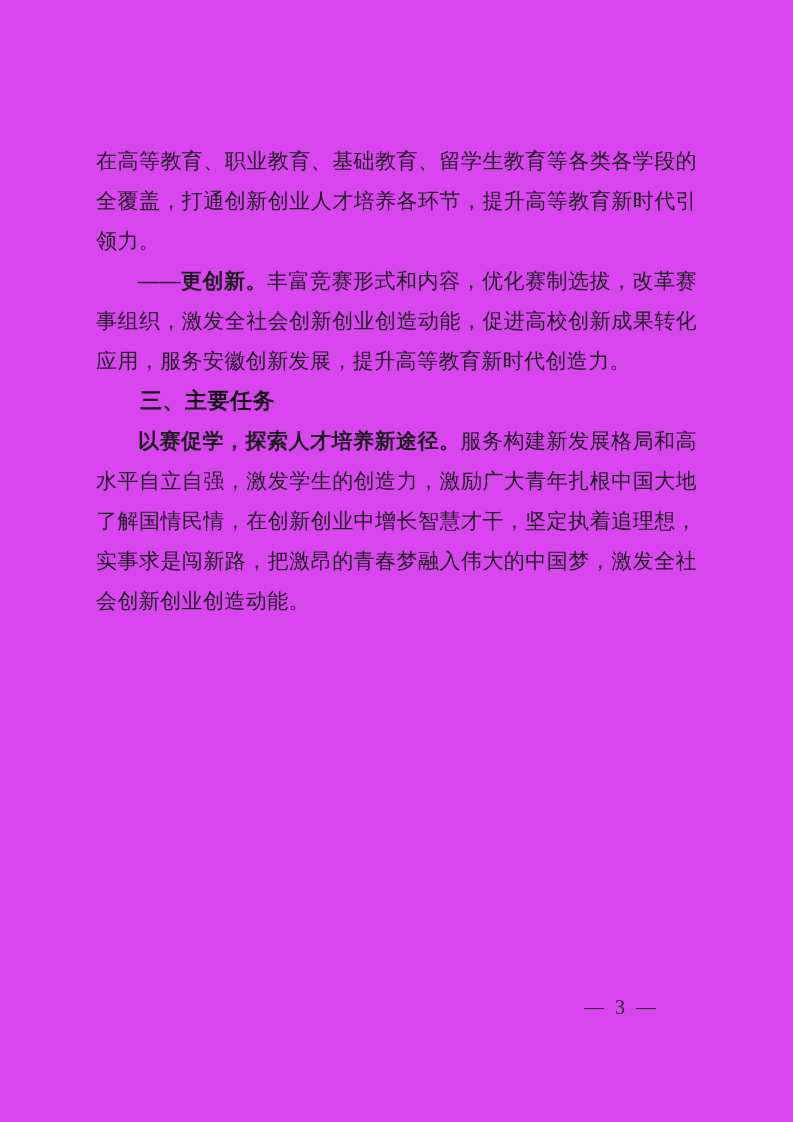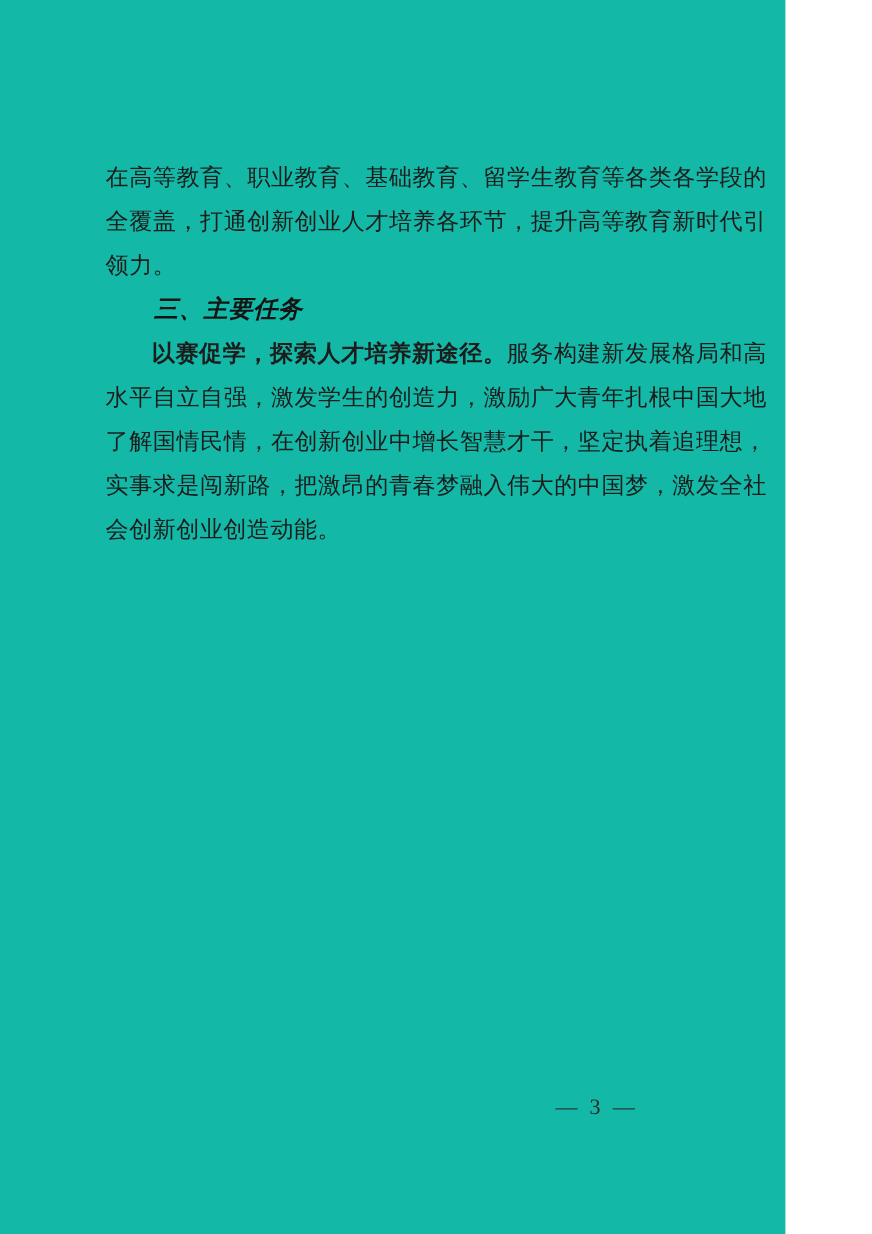--- a/index.html
+++ b/index.html
@@ -2,23 +2,23 @@
 <html><head>
 <meta charset="utf-8">
 <style>
   html, body {
     margin: 0;
     padding: 0;
     background: #ffffff;
   }
   .page {
     position: relative;
-    width: 714px;
+    width: 793px;
     height: 1122px;
-    background: #14b8a6;
+    background: #d946ef;
     overflow: hidden;
     font-family: "Liberation Serif", "DejaVu Serif", serif;
   }
   .content {
     position: absolute;
     left: 96px;
     top: 141px;
     width: 601px;
   }
   p.body {
@@ -40,41 +40,43 @@
   }
   h2.heading {
     margin: 0;
     font-size: 22px;
     line-height: 40px;
     font-weight: 700;
     color: #141414;
     text-indent: 2em;
     letter-spacing: 0.5px;
     font-family: "Liberation Sans", "DejaVu Sans", sans-serif;
-    font-style: italic;
   }
   .footer {
     position: absolute;
     top: 995px;
     right: 134px;
     font-size: 20px;
     line-height: 24px;
     color: #2a2a2a;
     letter-spacing: 3px;
     font-family: "Liberation Serif", "DejaVu Serif", serif;
   }
 </style>
 </head>
 <body>
 
 <div class="page">
   <div class="content">
 
     <p class="body continuation">在高等教育、职业教育、基础教育、留学生教育等各类各学段的全覆盖，打通创新创业人才培养各环节，提升高等教育新时代引领力。</p>
 
+    <p class="body">
+      <span class="lead">——更创新。</span><span>丰富竞赛形式和内容，优化赛制选拔，改革赛事组织，激发全社会创新创业创造动能，促进高校创新成果转化应用，服务安徽创新发展，提升高等教育新时代创造力。</span>
+    </p>
 
     <h2 class="heading">三、主要任务</h2>
 
 
     <p class="body">
       <span class="lead">以赛促学，探索人才培养新途径。</span><span>服务构建新发展格局和高水平自立自强，激发学生的创造力，激励广大青年扎根中国大地了解国情民情，在创新创业中增长智慧才干，坚定执着追理想，实事求是闯新路，把激昂的青春梦融入伟大的中国梦，激发全社会创新创业创造动能。</span>
     </p>
 
 
   </div>

